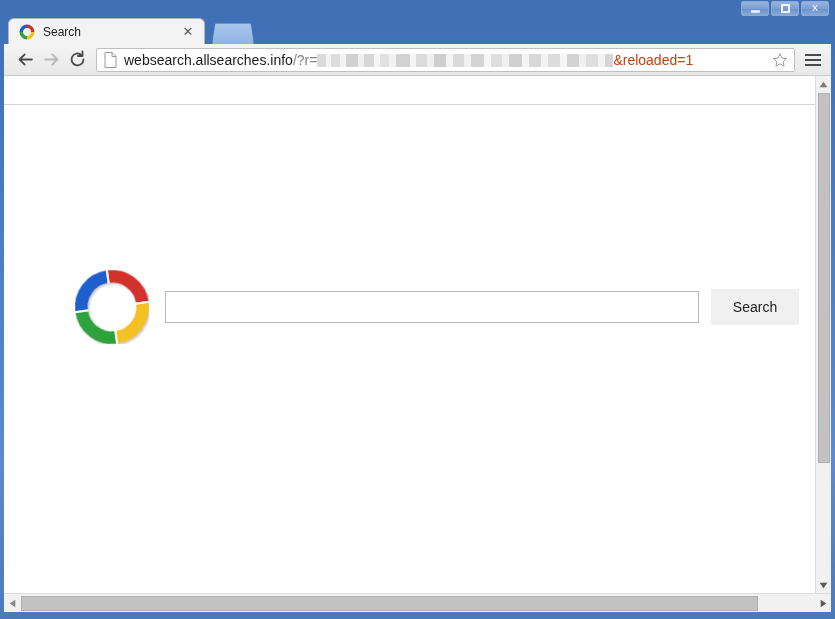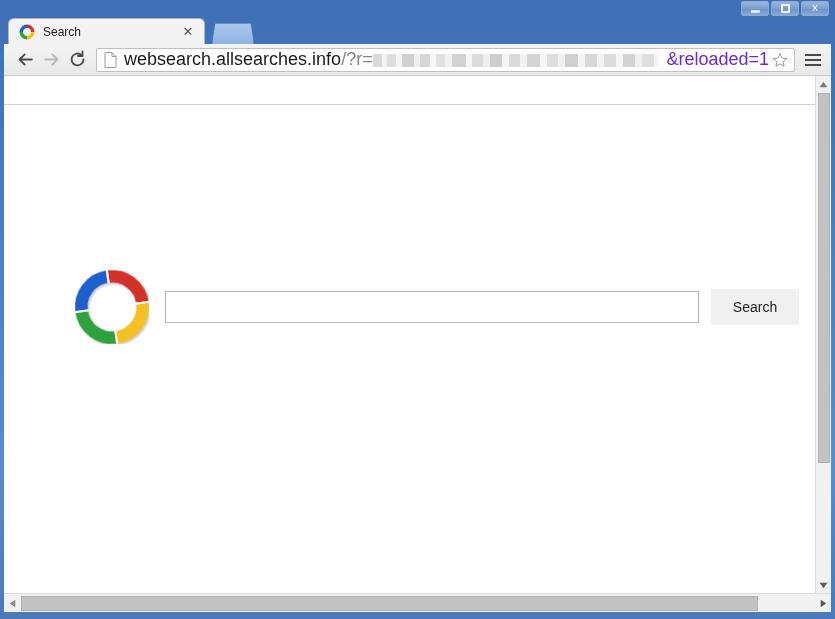--- a/index.html
+++ b/index.html
@@ -170,21 +170,21 @@
     align-items: center;
     box-sizing: border-box;
     overflow: hidden;
   }
   .page-icon {
     margin-left: 7px;
     flex: none;
   }
   .url-text {
     margin-left: 7px;
-    font-size: 18px;
+    font-size: 14px;
     color: #222;
     font-family: "Liberation Sans", sans-serif;
     white-space: nowrap;
     display: flex;
     align-items: baseline;
     flex: 1;
     overflow: hidden;
   }
   .url-host { color: #1a1a1a; }
   .url-path { color: #848484; }
@@ -202,21 +202,21 @@
         #dadada 99px 110px, #efefef 110px 117px, #cccccc 117px 129px, #f3f3f3 129px 136px,
         #d9d9d9 136px 147px, #f1f1f1 147px 154px, #d2d2d2 154px 167px, #f6f6f6 167px 174px,
         #dddddd 174px 185px, #f0f0f0 185px 192px, #cecece 192px 205px, #f4f4f4 205px 212px,
         #d6d6d6 212px 224px, #f2f2f2 224px 231px, #dbdbdb 231px 243px, #f5f5f5 243px 250px,
         #d1d1d1 250px 262px, #efefef 262px 269px, #dedede 269px 281px, #f3f3f3 281px 288px,
         #d4d4d4 288px 296px);
     opacity: 0.95;
     filter: blur(0.4px);
     vertical-align: middle;
   }
-  .url-tail { color: #6d28d9; padding-left: 8px; }
+  .url-tail { color: #c2410c; }
   .star-btn {
     width: 22px;
     height: 22px;
     margin-right: 3px;
     display: flex;
     align-items: center;
     justify-content: center;
     flex: none;
   }
   .menu-btn {

